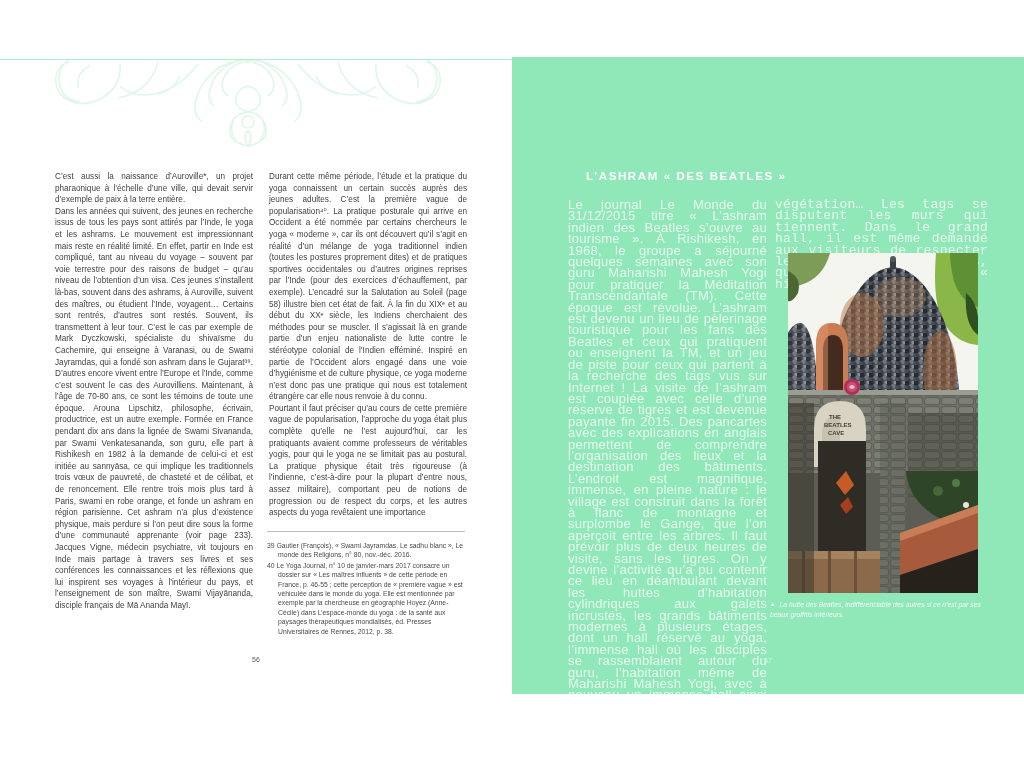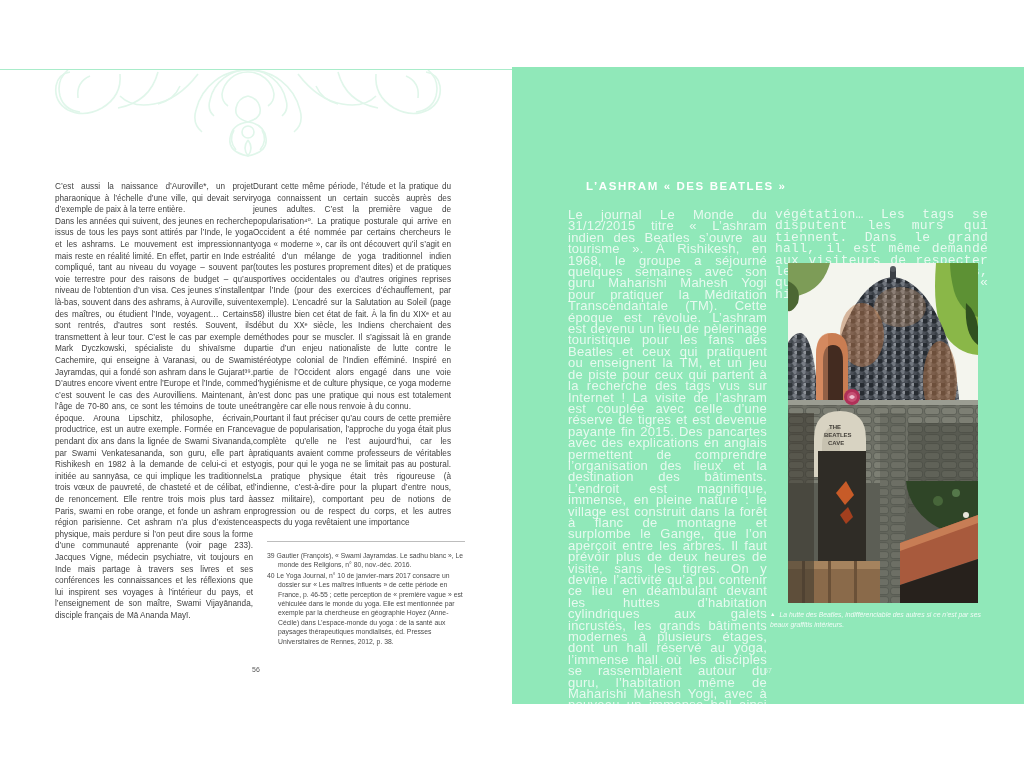--- a/index.html
+++ b/index.html
@@ -1,32 +1,32 @@
 <!DOCTYPE html>
 <html><head>
 <meta charset="utf-8">
 <style>
   html,body{margin:0;padding:0;background:#ffffff;}
   body{width:1024px;height:768px;position:relative;overflow:hidden;
        font-family:"Liberation Sans","DejaVu Sans",sans-serif;
        -webkit-font-smoothing:antialiased;}
-  .canvas{position:absolute;inset:0;background:#ffffff;margin-top:10px;}
+  .canvas{position:absolute;inset:0;background:#ffffff;}
 
   
   .topline{position:absolute;left:0;top:59px;width:512px;height:1px;background:#a9ecca;}
 
   
   .ornament{position:absolute;left:38px;top:60px;width:420px;height:88px;pointer-events:none;}
 
   
   .lcol{position:absolute;width:198px;color:#3f3f3f;font-size:8.2px;line-height:11.6px;
         text-align:justify;text-justify:inter-word;}
   .lcol p{margin:0;}
   .col1{left:55px;top:171px;}
-  .col2{left:253px;top:171px;}
+  .col2{left:269px;top:171px;}
 
   .footnotes{position:absolute;left:267px;top:531px;width:200px;}
   .fnrule{width:198px;height:1px;background:#bdbdbd;margin-bottom:9px;}
   .fn{margin:0 0 1px 0;font-size:6.8px;line-height:9.4px;color:#4a4a4a;
       padding-left:11px;text-indent:-11px;text-align:left;}
 
   .pagenum-left{position:absolute;left:0;top:656px;width:512px;text-align:center;
       font-size:7px;color:#5a5a5a;}
 
   

